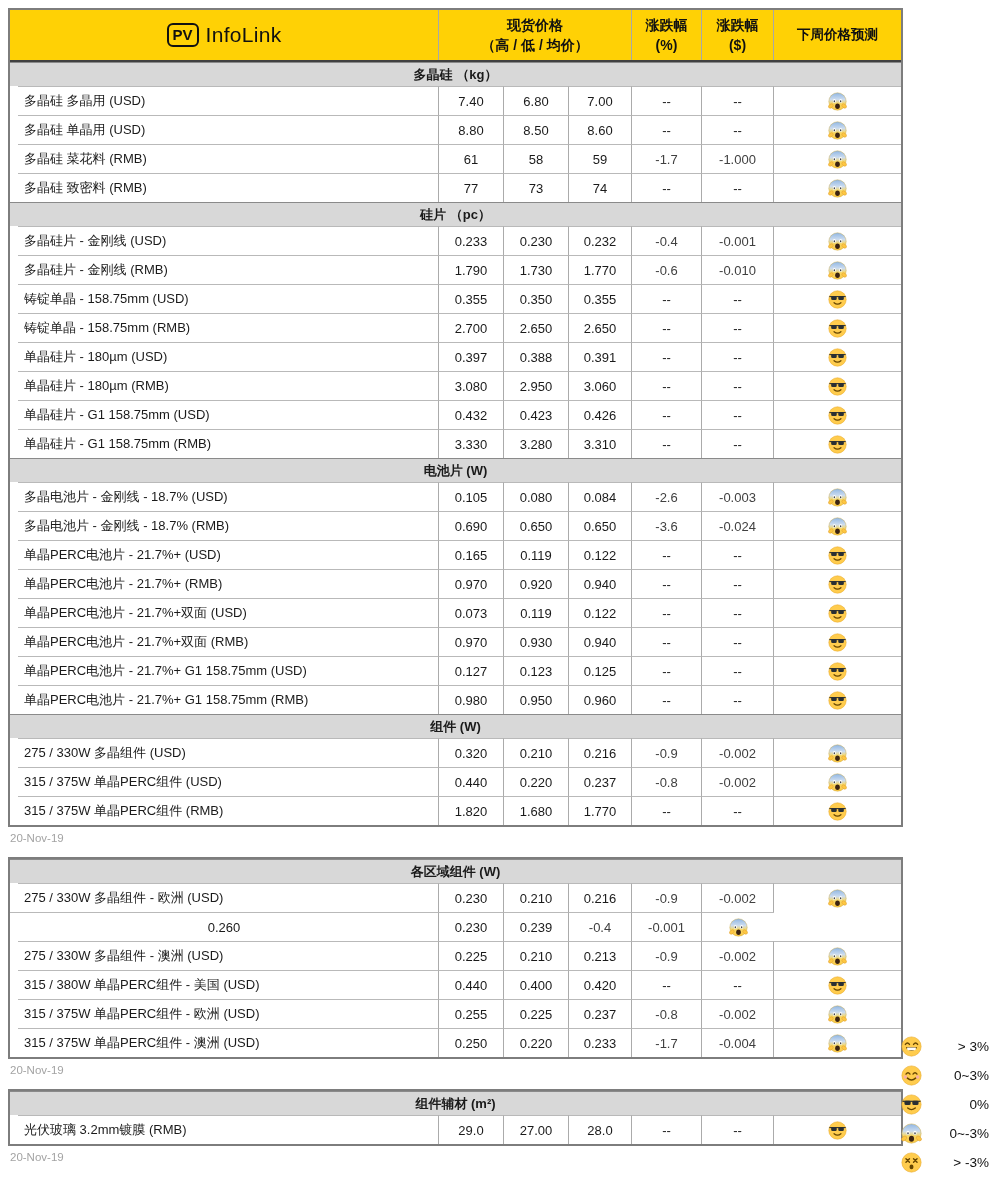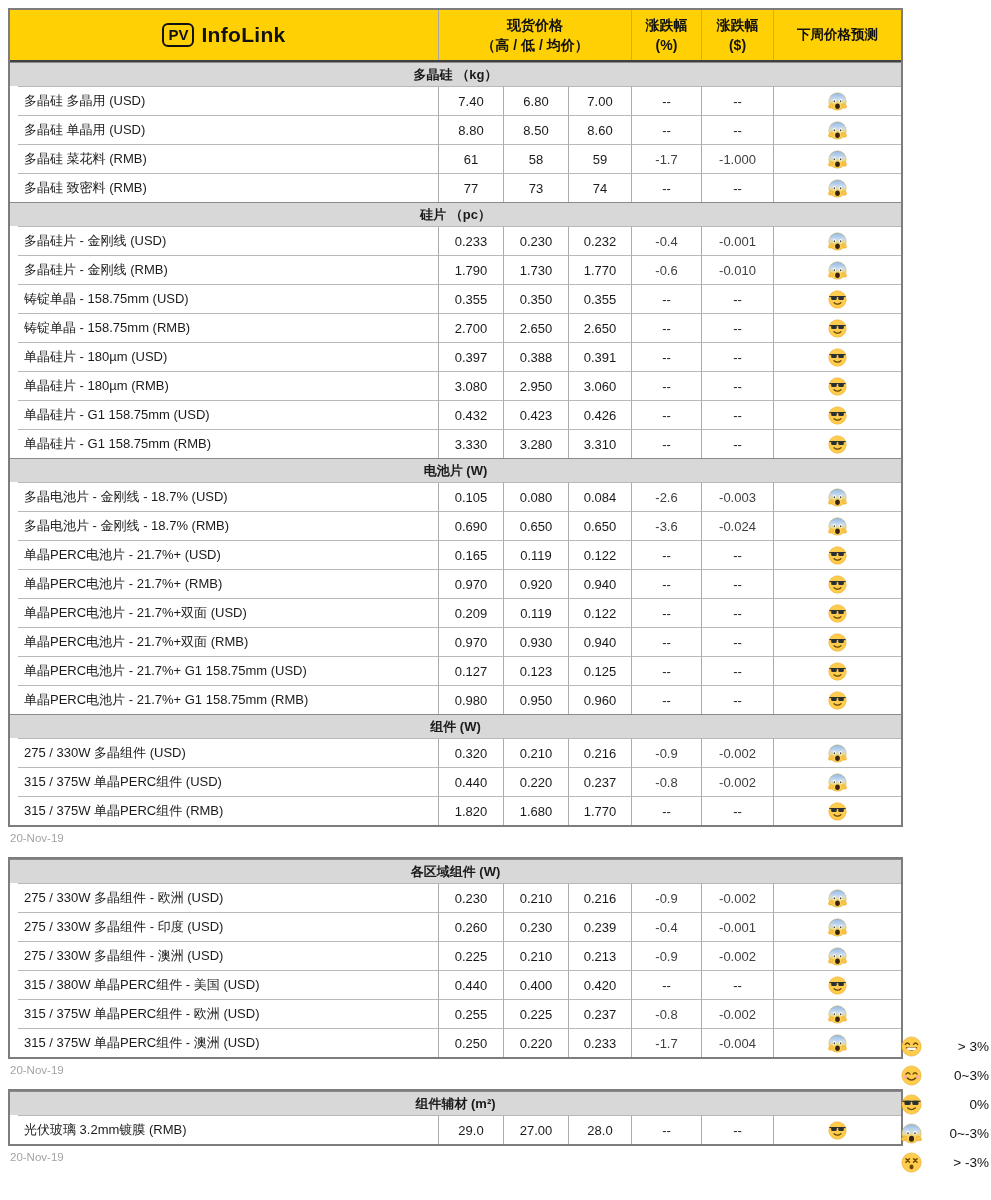--- a/index.html
+++ b/index.html
@@ -20,21 +20,21 @@
     display:flex;flex-direction:column;align-items:center;justify-content:center;
     border-right:1px solid #a8a8a8;font-weight:bold;font-size:14px;line-height:1.45;
     color:#111;
   }
   .thead>div:last-child{border-right:none;}
   .h-logo{flex-direction:row !important;}
   .pv-box{
     border:2.5px solid #111;border-radius:6px;padding:1px 4px 0 4px;margin-right:7px;
     font-weight:bold;font-size:15px;line-height:1.25;display:inline-block;
   }
-  .logo-text{font-size:21px;font-weight:bold;letter-spacing:0.3px;}
+  .logo-text{font-size:21px;font-weight:normal;letter-spacing:0.3px;}
   .h-forecast span{font-size:13.5px;}
   .srow{height:24px;background:#d8d8d8;border-top:1px solid #8a8a8a;text-align:center;}
   .srow .section-title{
     grid-column:1 / 8;display:flex;align-items:center;justify-content:center;
     font-weight:bold;font-size:13px;
   }
   .drow{height:29px;}
   .drow>div{
     display:flex;align-items:center;justify-content:center;
     border-right:1px solid #ababab;border-top:1px solid #b9b9b9;
@@ -366,21 +366,21 @@
     <div class="c-chg">--</div>
     <div class="c-fc">
       <svg class="emo" viewBox="0 0 36 36">
               <use href="#emo-cool" xlink:href="#emo-cool"></use>
             </svg>
     </div>
   </div>
 
   <div class="drow">
     <div class="c-name">单晶PERC电池片 - 21.7%+双面 (USD)</div>
-    <div class="c-high">0.209</div>
+    <div class="c-high">0.073</div>
     <div class="c-low">0.119</div>
     <div class="c-avg">0.122</div>
     <div class="c-pct">--</div>
     <div class="c-chg">--</div>
     <div class="c-fc">
       <svg class="emo" viewBox="0 0 36 36">
               <use href="#emo-cool" xlink:href="#emo-cool"></use>
             </svg>
     </div>
   </div>
@@ -491,21 +491,20 @@
     <div class="c-pct neg">-0.9</div>
     <div class="c-chg neg">-0.002</div>
     <div class="c-fc">
       <svg class="emo" viewBox="0 0 36 36">
               <use href="#emo-scream" xlink:href="#emo-scream"></use>
             </svg>
     </div>
   </div>
 
   <div class="drow">
-    <div class="c-name">275 / 330W 多晶组件 - 印度 (USD)</div>
     <div class="c-high">0.260</div>
     <div class="c-low">0.230</div>
     <div class="c-avg">0.239</div>
     <div class="c-pct neg">-0.4</div>
     <div class="c-chg neg">-0.001</div>
     <div class="c-fc">
       <svg class="emo" viewBox="0 0 36 36">
               <use href="#emo-scream" xlink:href="#emo-scream"></use>
             </svg>
     </div>

